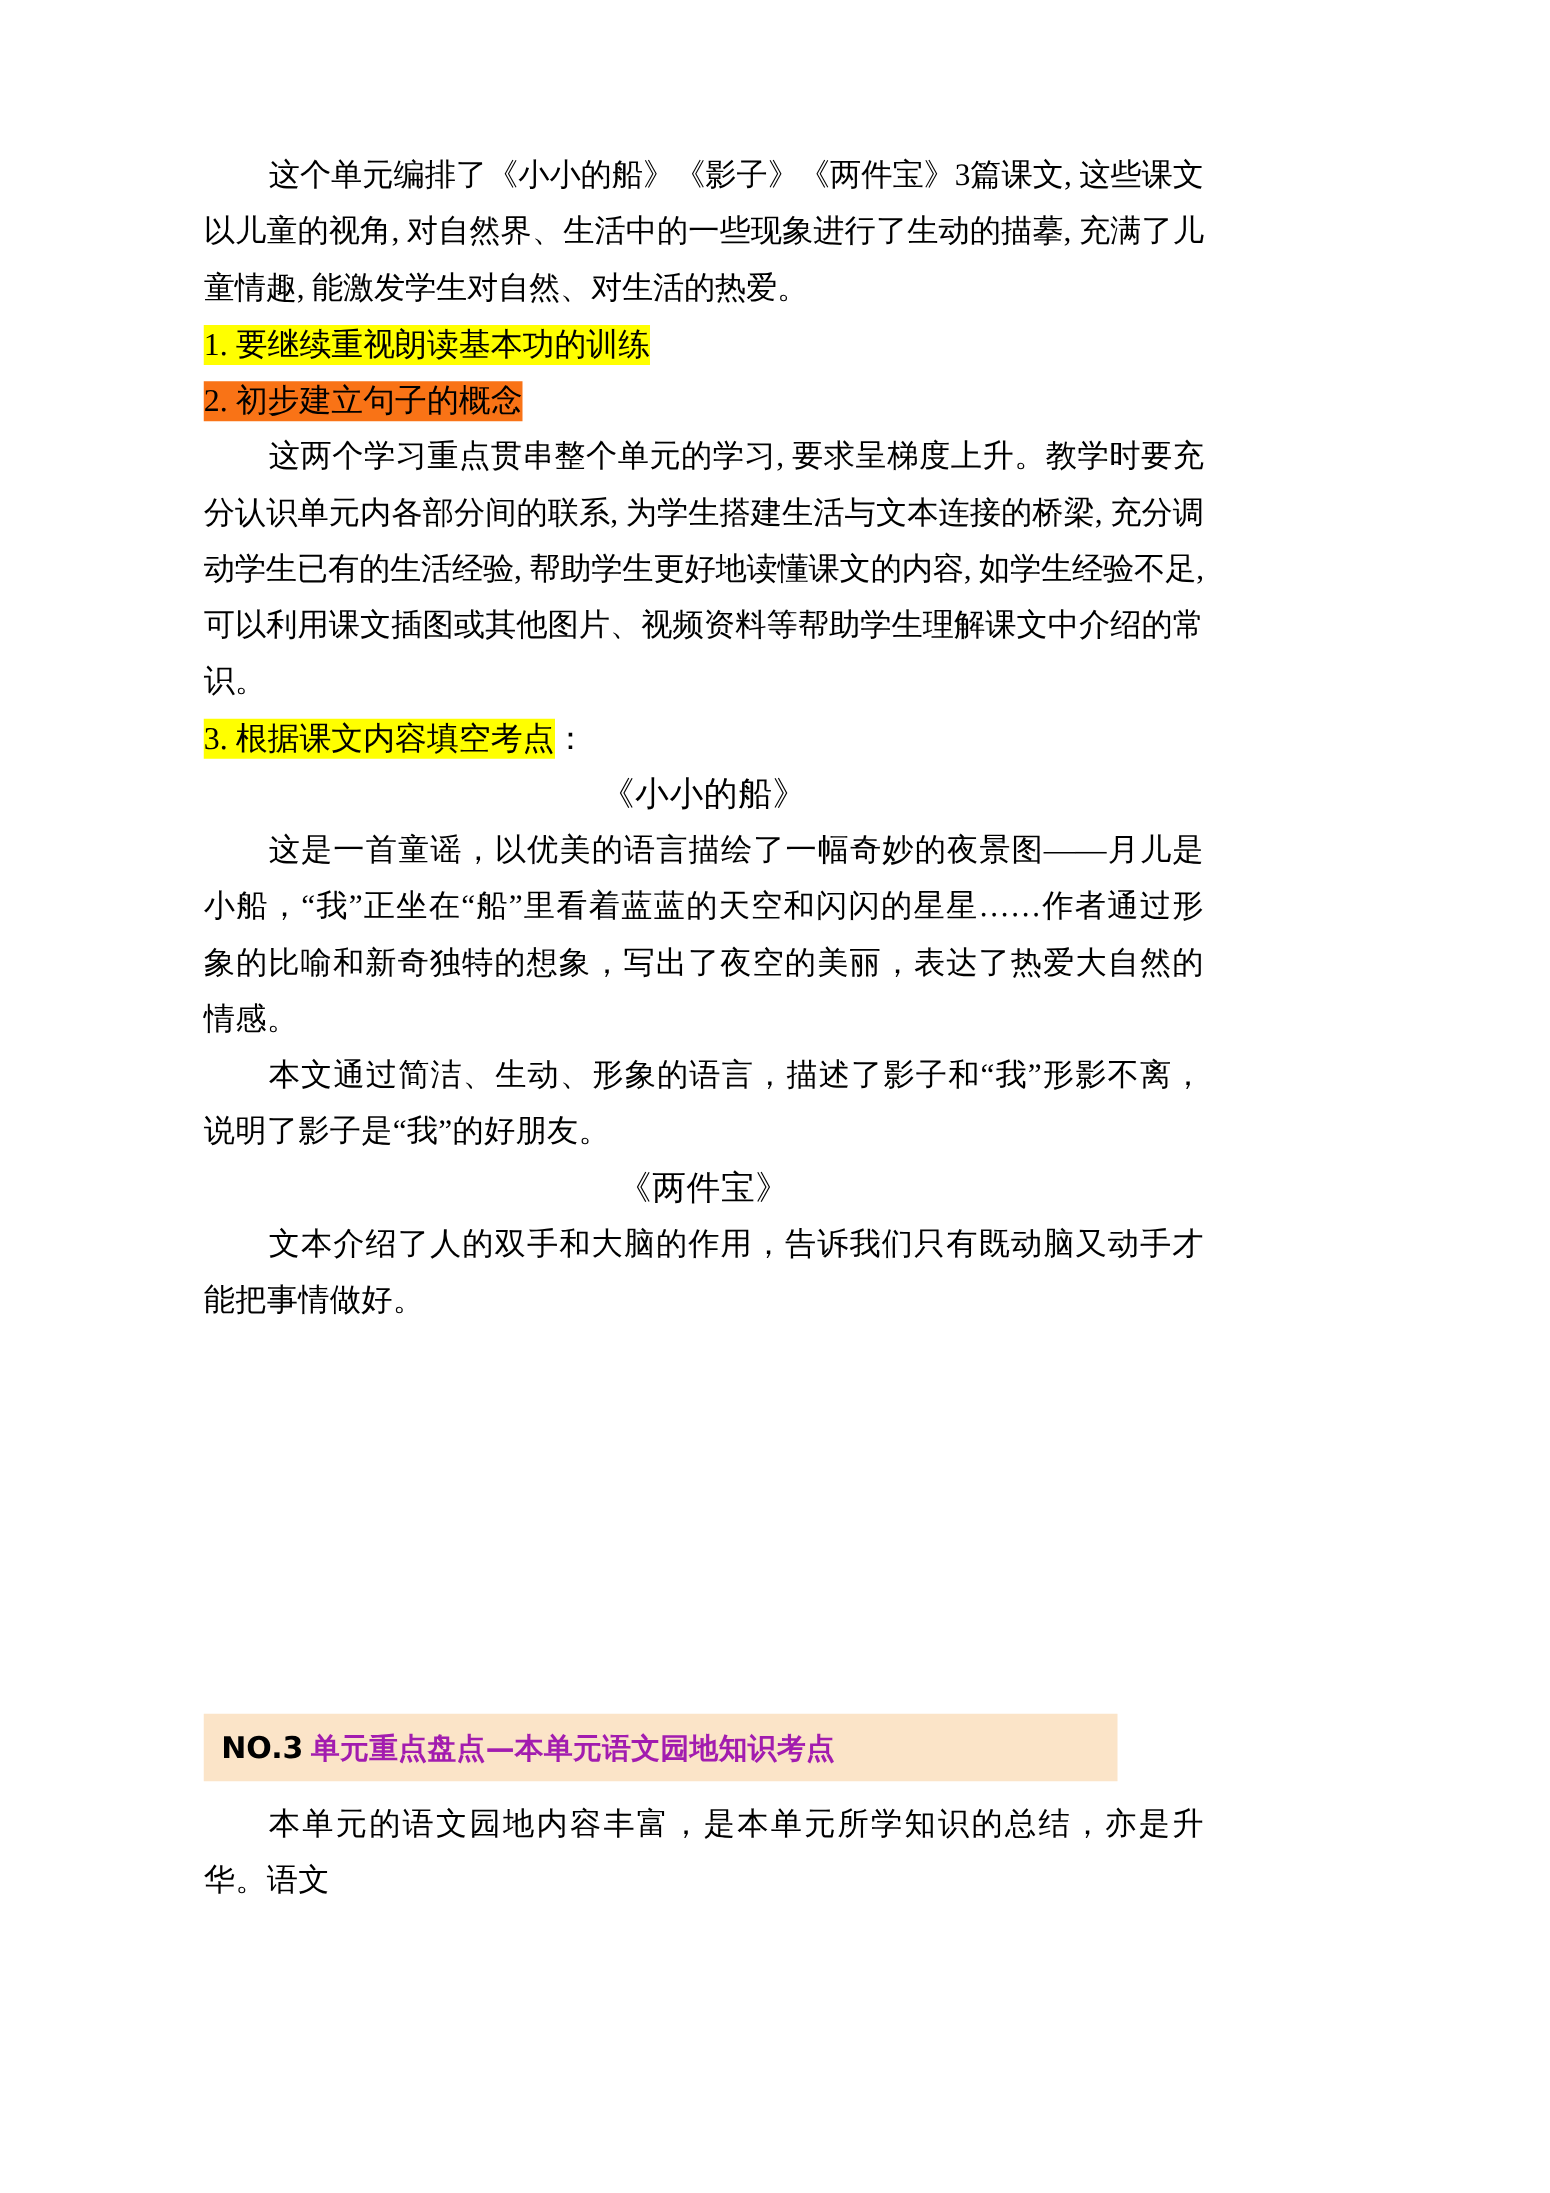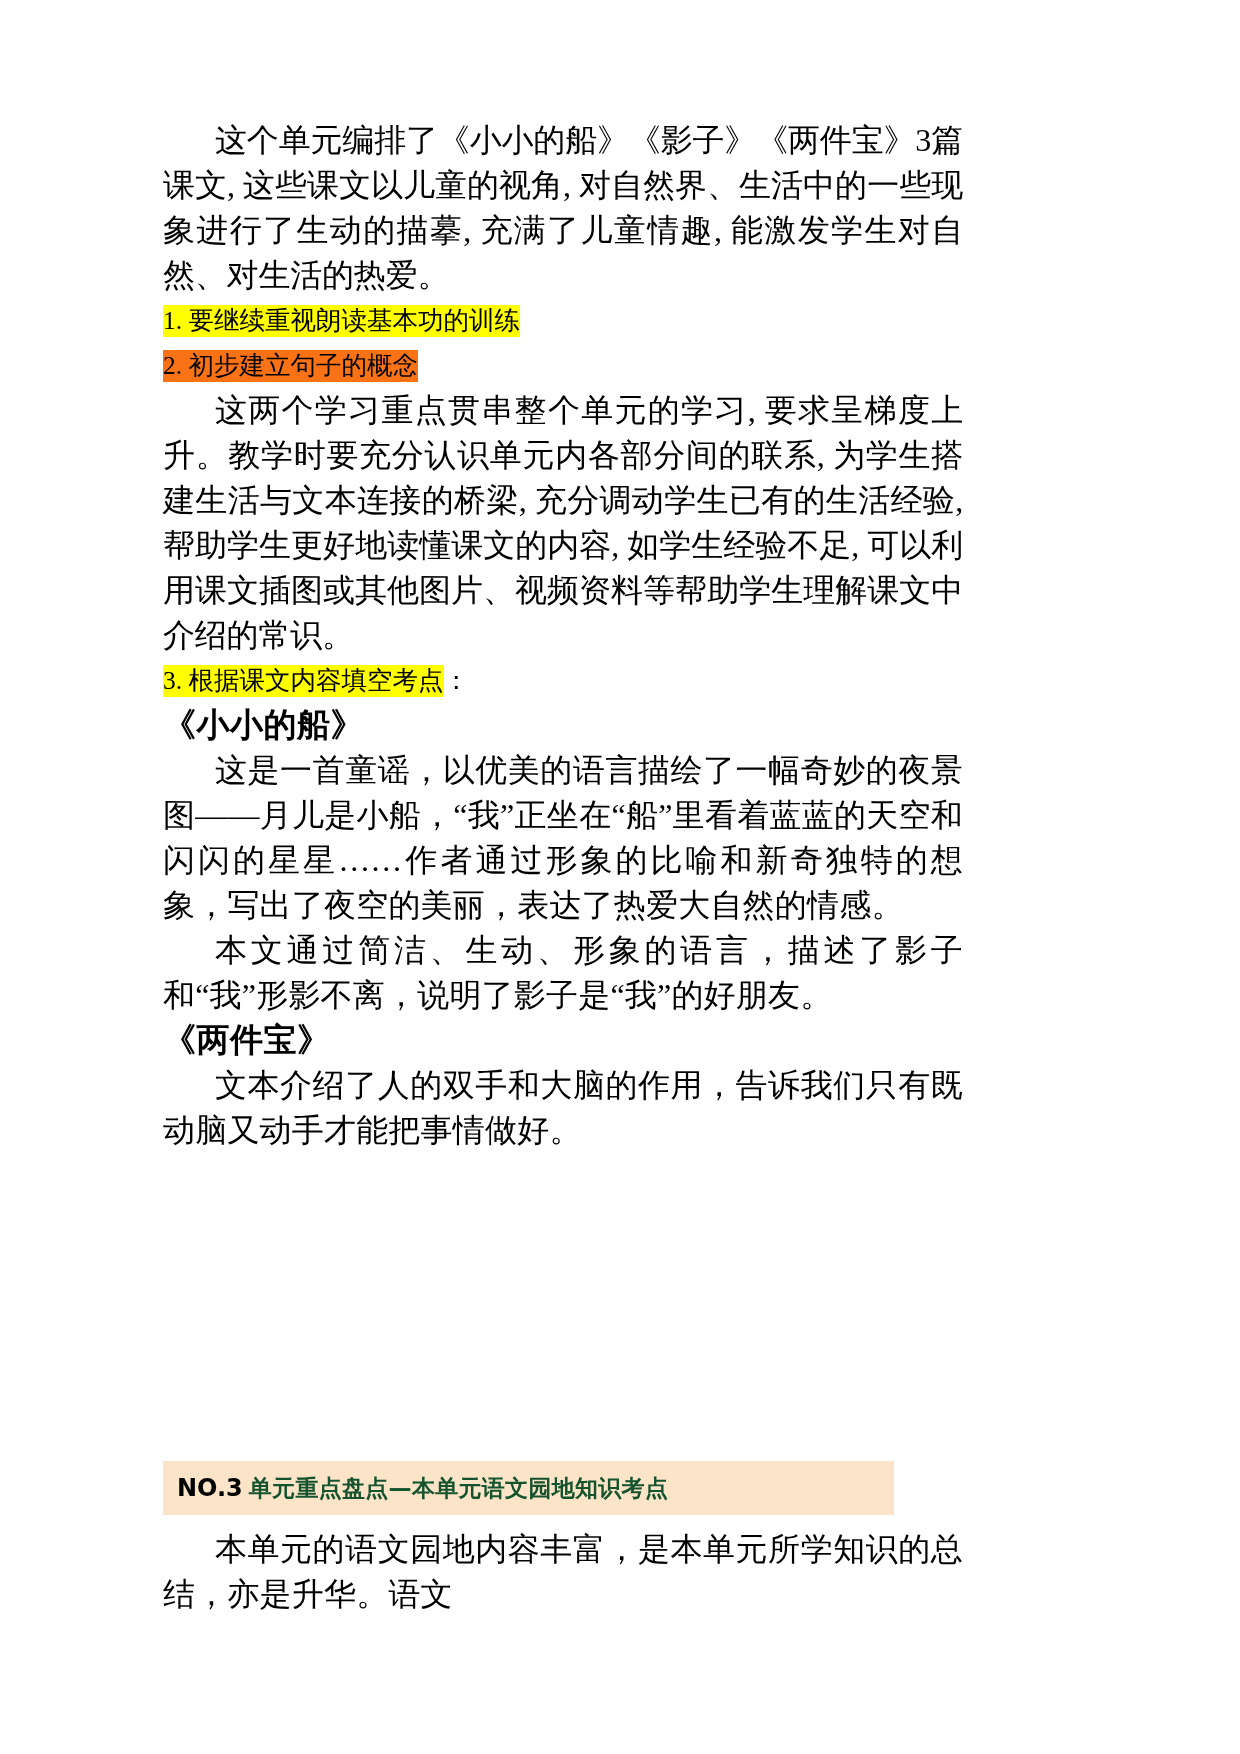--- a/index.html
+++ b/index.html
@@ -21,21 +21,21 @@
   }
   .content {
     position: absolute;
     left: 163px;
     top: 118px;
     width: 800px;
   }
 
   
   .para {
-    font-size: 32px;
+    font-size: 25px;
     line-height: 45px;
     text-align: justify;
     text-justify: inter-ideograph;
     margin: 0;
     letter-spacing: 0.2px;
   }
   .para.indent {
     text-indent: 52px;
   }
   .para.narrow {
@@ -56,25 +56,26 @@
   }
   .hl {
     background: #ffff00;
     padding: 1px 0 2px 0;
     box-decoration-break: clone;
     -webkit-box-decoration-break: clone;
   }
 
   
   .lesson-title {
-    font-size: 33px;
+    font-size: 27px;
     line-height: 45px;
     margin: 0;
-    font-weight: bold;
+    font-weight: normal;
     letter-spacing: 0.5px;
+    text-align: center;
   }
 
   
   .gap {
     height: 300px;
   }
 
   
   .banner {
     background: #fbe4c8;
@@ -83,21 +84,21 @@
     display: flex;
     align-items: center;
     padding-left: 14px;
     box-sizing: border-box;
     margin-top: 8px;
   }
   .banner-text {
     font-family: "DejaVu Sans", "Liberation Sans", sans-serif;
     font-weight: bold;
     font-size: 23px;
-    color: #14532d;
+    color: #a21caf;
     letter-spacing: 0.3px;
     white-space: nowrap;
   }
   .banner-no {
     font-family: "DejaVu Sans", "Liberation Sans", sans-serif;
     font-weight: bold;
     font-size: 24px;
   }
   .after-banner {
     margin-top: 12px;

